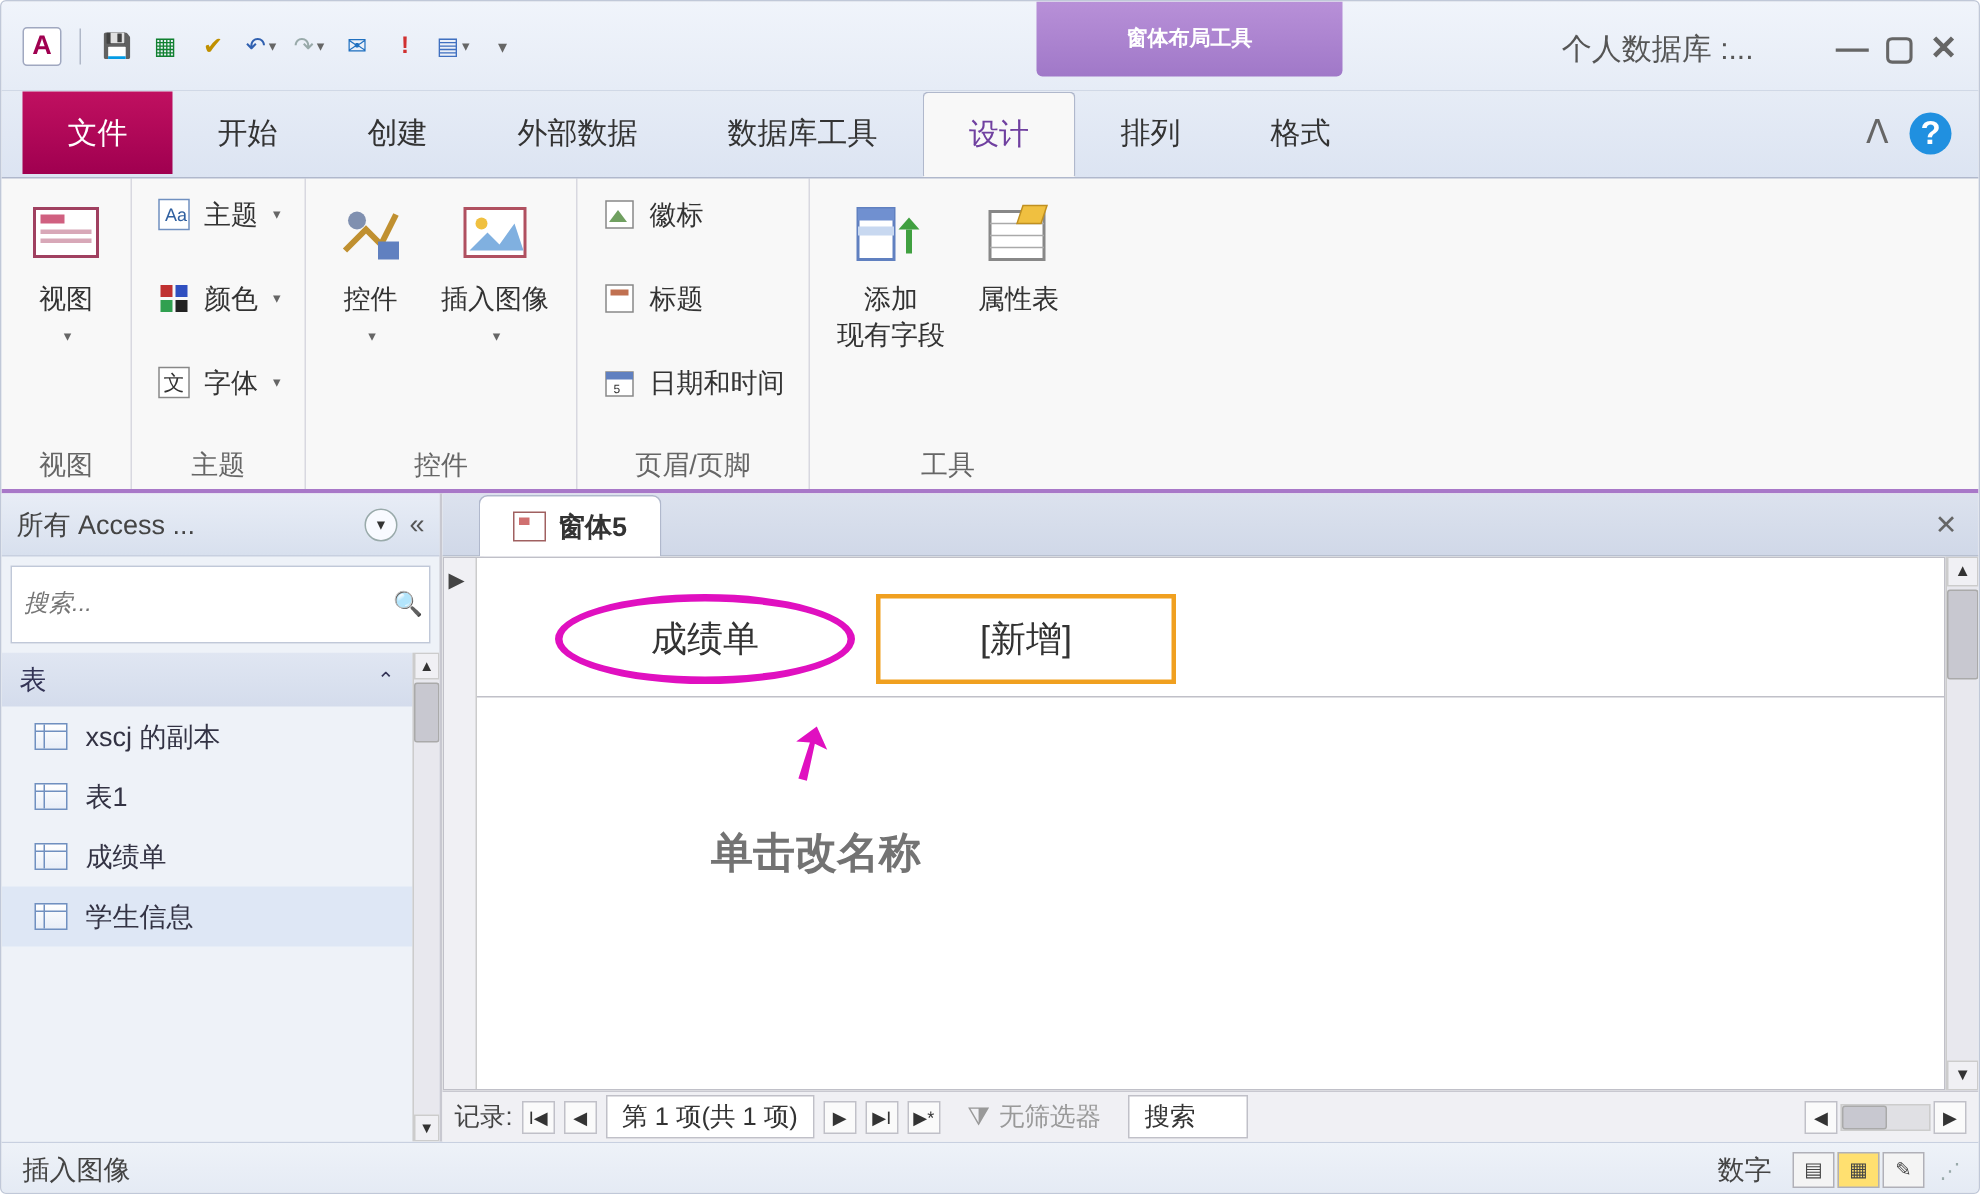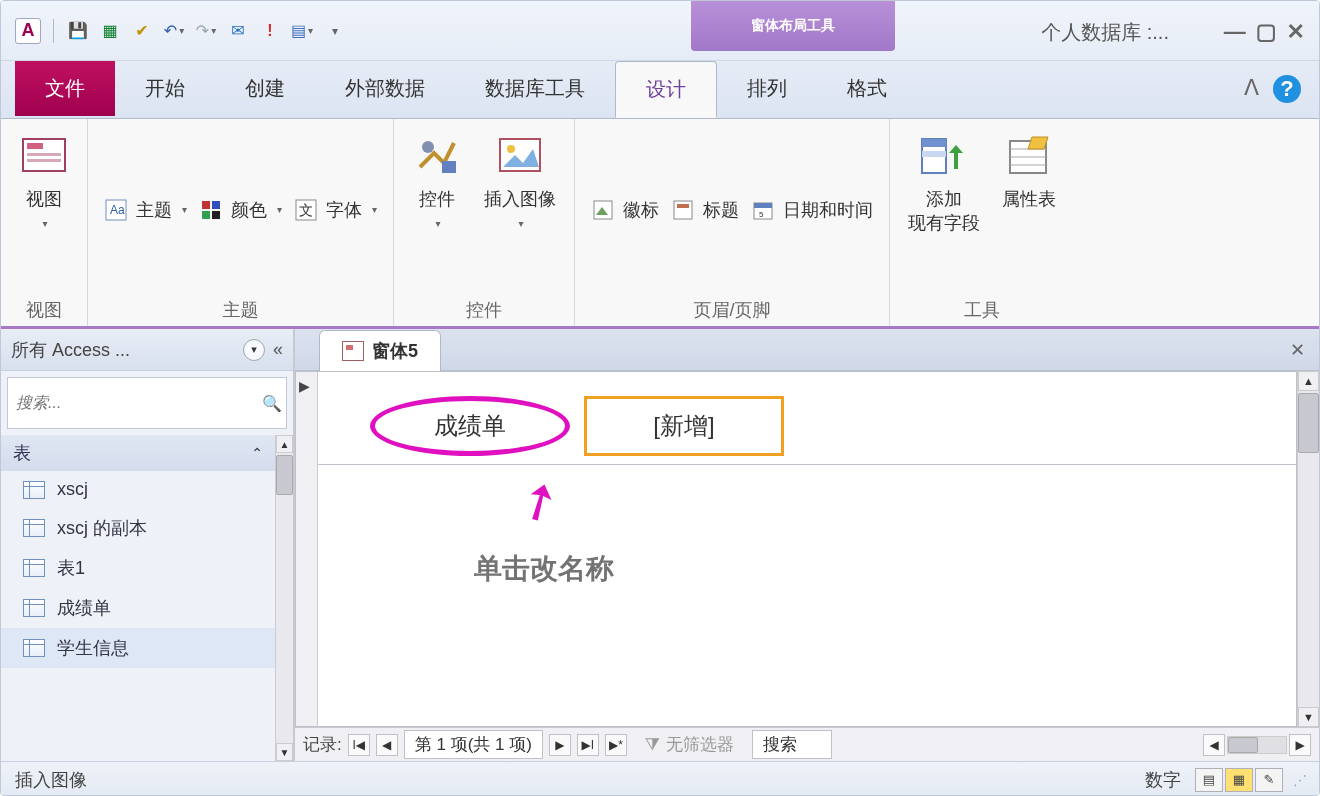--- a/index.html
+++ b/index.html
@@ -27,21 +27,21 @@
 
 .ribbon { height: 210px; background: #f8f8f8; display: flex; border-bottom: 3px solid #a878c8; }
 .rgroup { border-right: 1px solid #d8d8e0; padding: 8px 14px 4px; display: flex; flex-direction: column; justify-content: space-between; }
 .rgroup-body { display: flex; gap: 14px; flex: 1; }
 .rgroup-label { text-align: center; font-size: 18px; color: #666; padding-top: 6px; }
 .rbtn-big { display: flex; flex-direction: column; align-items: center; gap: 6px; cursor: pointer; padding: 4px; }
 .rbtn-big .ricon { width: 50px; height: 50px; display: flex; align-items: center; justify-content: center; font-size: 36px; }
 .rbtn-big .rlabel { font-size: 18px; text-align: center; }
 .rbtn-small { display: flex; align-items: center; gap: 8px; cursor: pointer; font-size: 18px; padding: 4px 2px; }
 .rbtn-small .ricon { width: 24px; height: 24px; display: flex; align-items: center; justify-content: center; }
-.stack { display: flex; flex-direction: row; gap: 8px; justify-content: flex-start; }
+.stack { display: flex; flex-direction: column; gap: 24px; justify-content: flex-start; }
 .dropdown-arrow { font-size: 10px; color: #666; margin-left: 2px; }
 
 
 .main { display: flex; height: 432px; }
 .navpane { width: 294px; border-right: 2px solid #c8c8d0; background: #eef2f8; display: flex; flex-direction: column; }
 .navpane-header { height: 42px; display: flex; align-items: center; padding: 0 10px; background: linear-gradient(#e8edf6, #d8e0ee); border-bottom: 1px solid #c8d0e0; }
 .navpane-title { flex: 1; font-size: 18px; color: #444; }
 .nav-dd { width: 22px; height: 22px; border: 1px solid #9aa; border-radius: 50%; display: flex; align-items: center; justify-content: center; font-size: 11px; cursor: pointer; background: #f8faff; margin-right: 8px; }
 .nav-collapse { font-size: 18px; color: #555; cursor: pointer; }
 .nav-search { display: flex; align-items: center; margin: 6px; background: #fff; border: 1px solid #c0c8d8; }
@@ -308,24 +308,20 @@
       <span class="search-btn">🔍</span>
     </div>
     <div class="nav-list-wrap">
       <div class="nav-list">
         <div class="nav-cat">
           <span>表</span>
           <span class="chev">⌃</span>
         </div>
         <div class="nav-item">
             <span class="tbl-icon"></span>
-            <span>xscj</span>
-          </div>
-        <div class="nav-item">
-            <span class="tbl-icon"></span>
             <span>xscj 的副本</span>
           </div>
         <div class="nav-item">
             <span class="tbl-icon"></span>
             <span>表1</span>
           </div>
         <div class="nav-item">
             <span class="tbl-icon"></span>
             <span>成绩单</span>
           </div>

